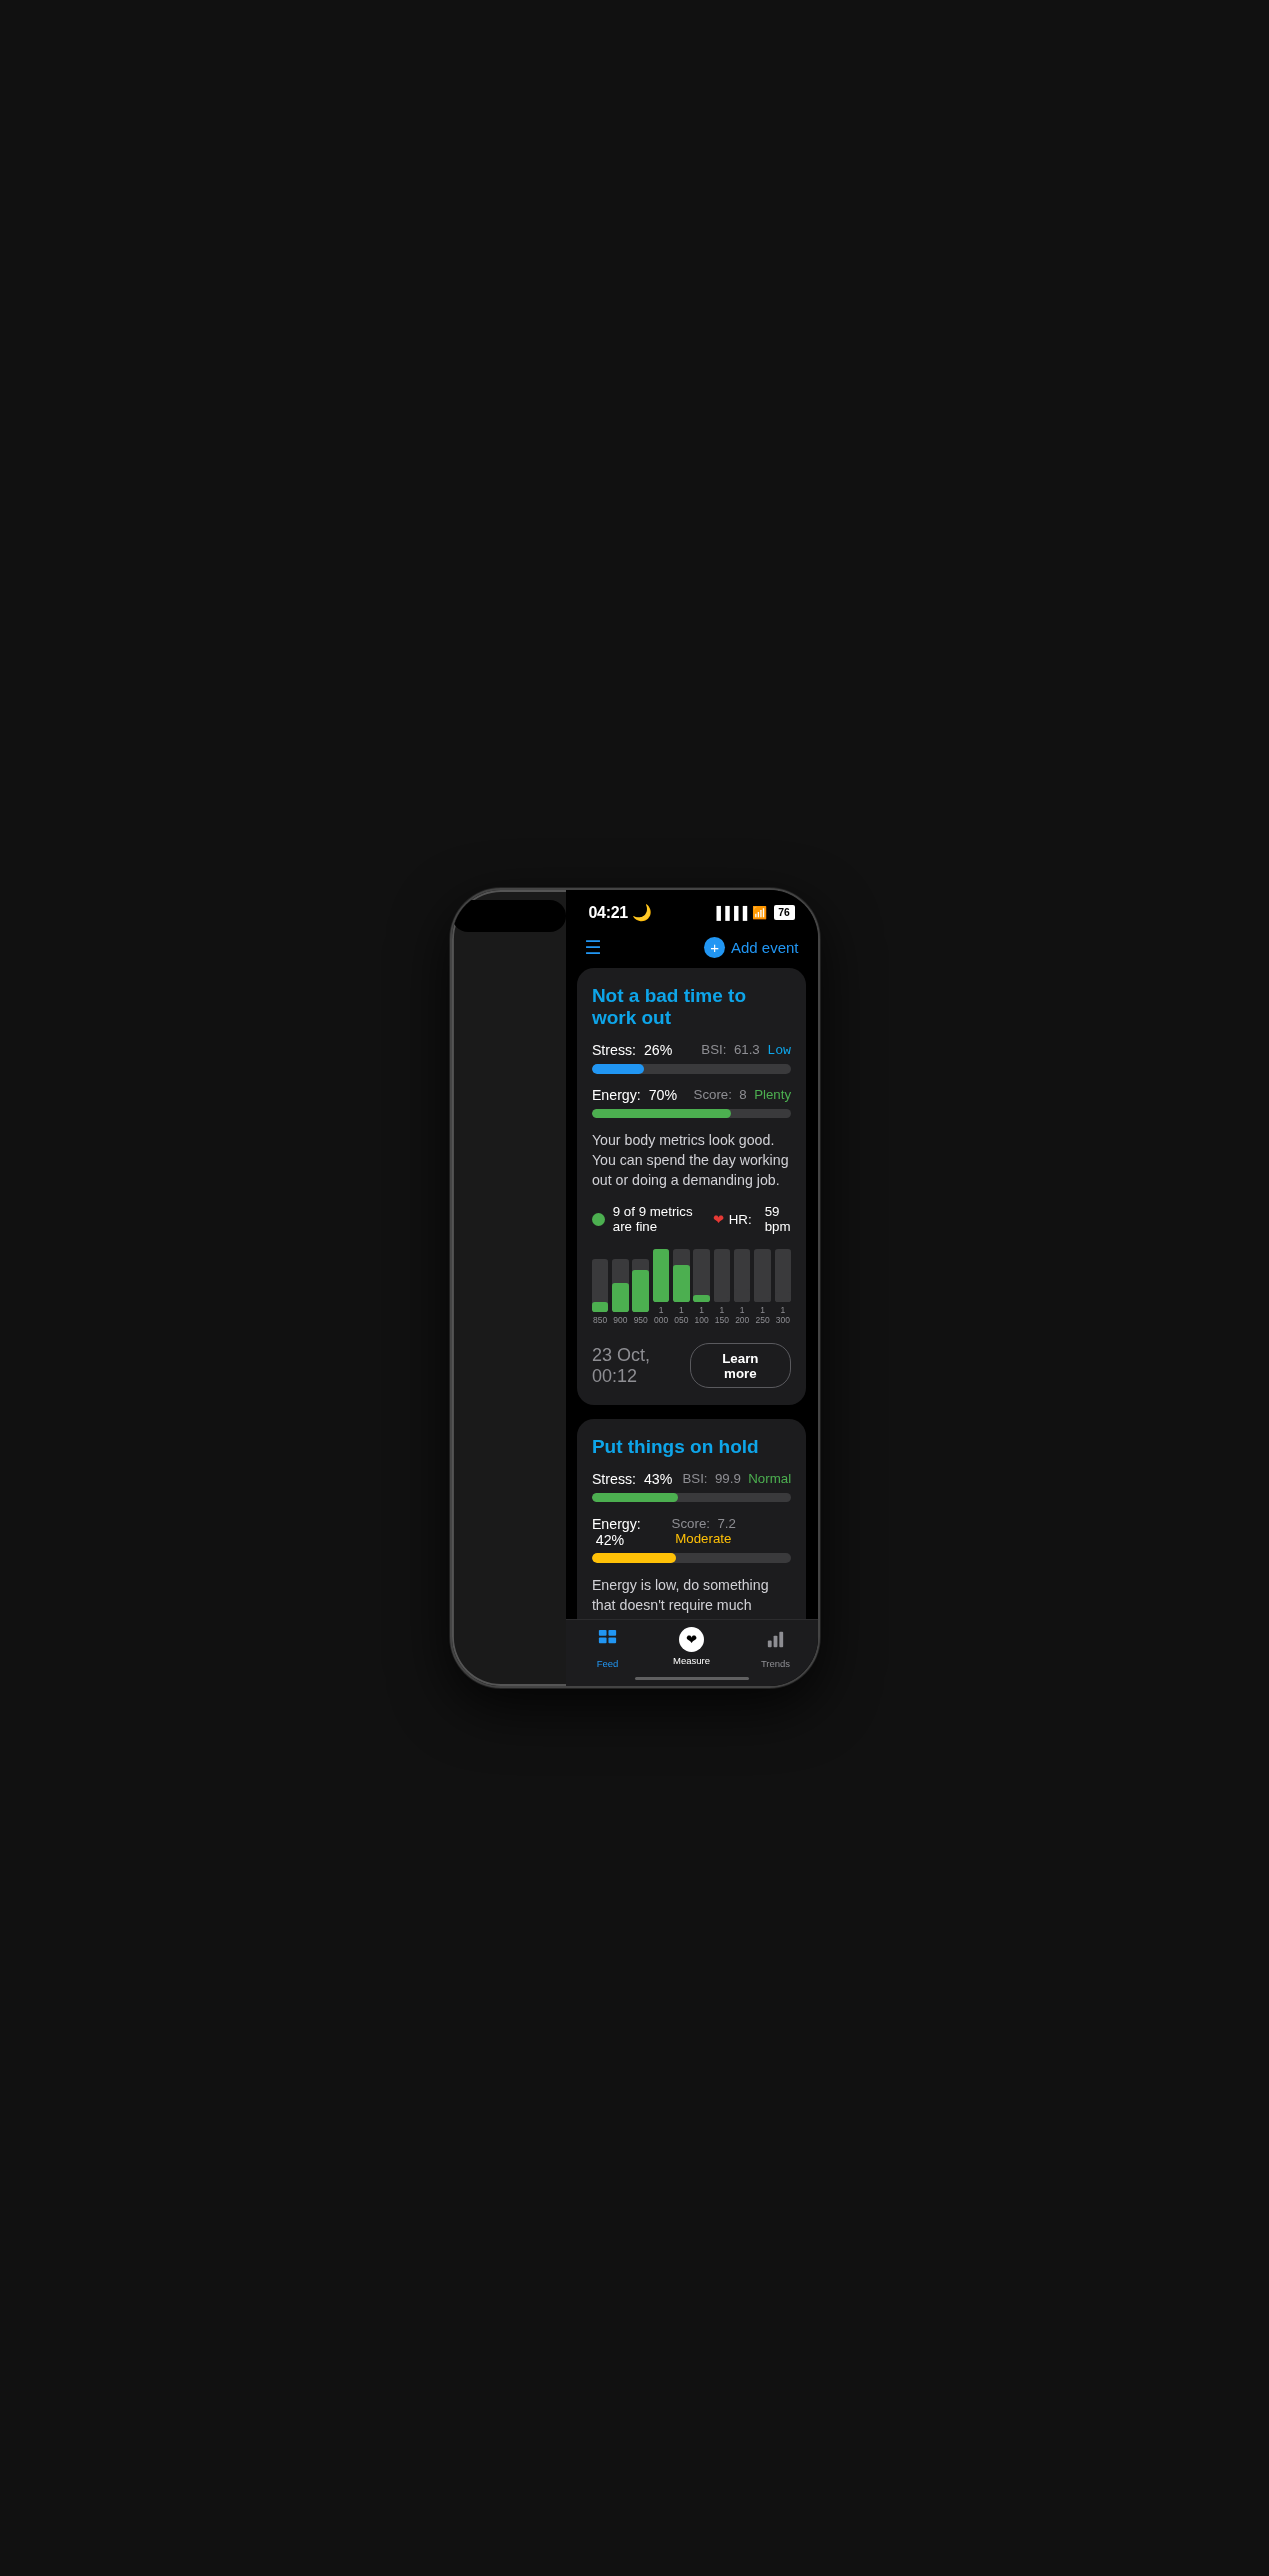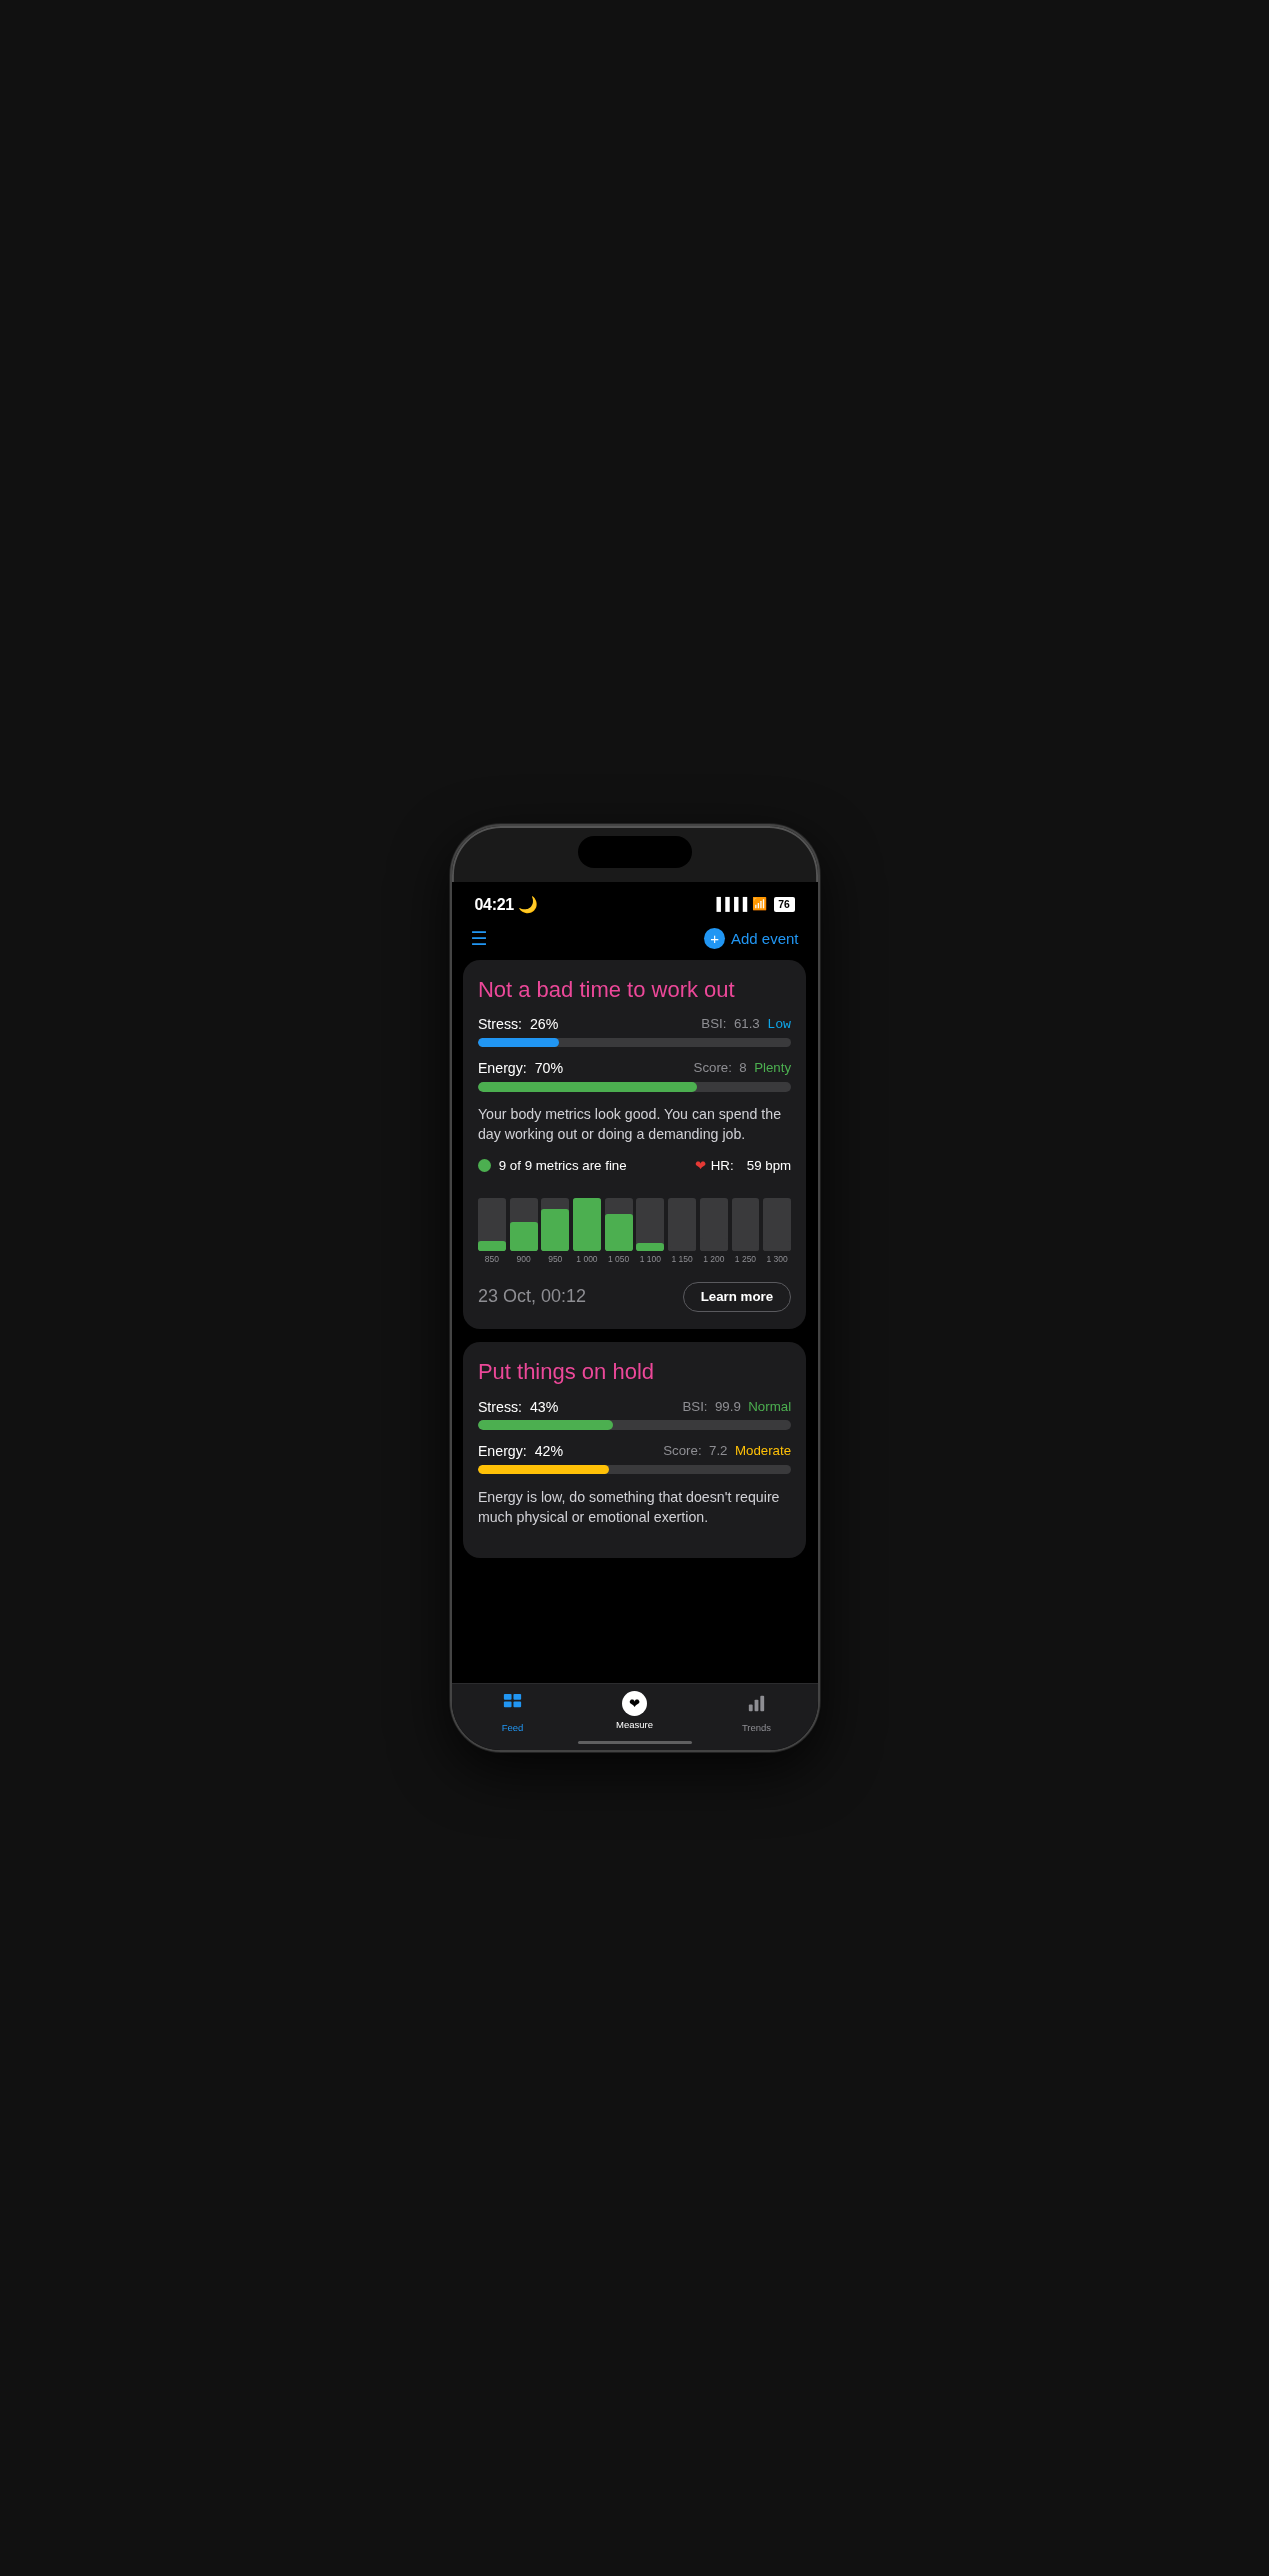--- a/index.html
+++ b/index.html
@@ -6,30 +6,28 @@
     body {
       background: #111;
       display: flex;
       justify-content: center;
       align-items: center;
       min-height: 100vh;
       font-family: -apple-system, BlinkMacSystemFont, 'Helvetica Neue', Arial, sans-serif;
     }
     .phone-frame {
       width: 370px;
-      height: 928px;
+      height: 800px;
       background: #1a1a1a;
       border-radius: 51px;
       border: 2.8px solid #444;
       box-shadow: 0 0 0 0.9px #222, inset 0 0 0 1.9px #555, 0 19px 57px rgba(0,0,0,0.8);
       position: relative;
       overflow: hidden;
       display: flex;
-      flex-direction: column;
-      gap: 14px;
     }
     .phone-inner {
       flex: 1;
       display: flex;
       flex-direction: column;
       overflow: hidden;
       background: #000;
     }
     
     .status-bar {
@@ -97,23 +95,23 @@
     }
     .scroll-content::-webkit-scrollbar { display: none; }
     
     .card {
       background: #1c1c1e;
       border-radius: 17px;
       padding: 17px 15px;
       margin-bottom: 13.3px;
     }
     .card-title {
-      color: #ec4899;
-      font-size: 22px;
-      font-weight: 400;
+      color: #0ea5e9;
+      font-size: 19px;
+      font-weight: 700;
       margin-bottom: 13.3px;
     }
     .metric-row {
       display: flex;
       justify-content: space-between;
       align-items: flex-start;
       margin-bottom: 5.7px;
     }
     .metric-label {
       color: #fff;

